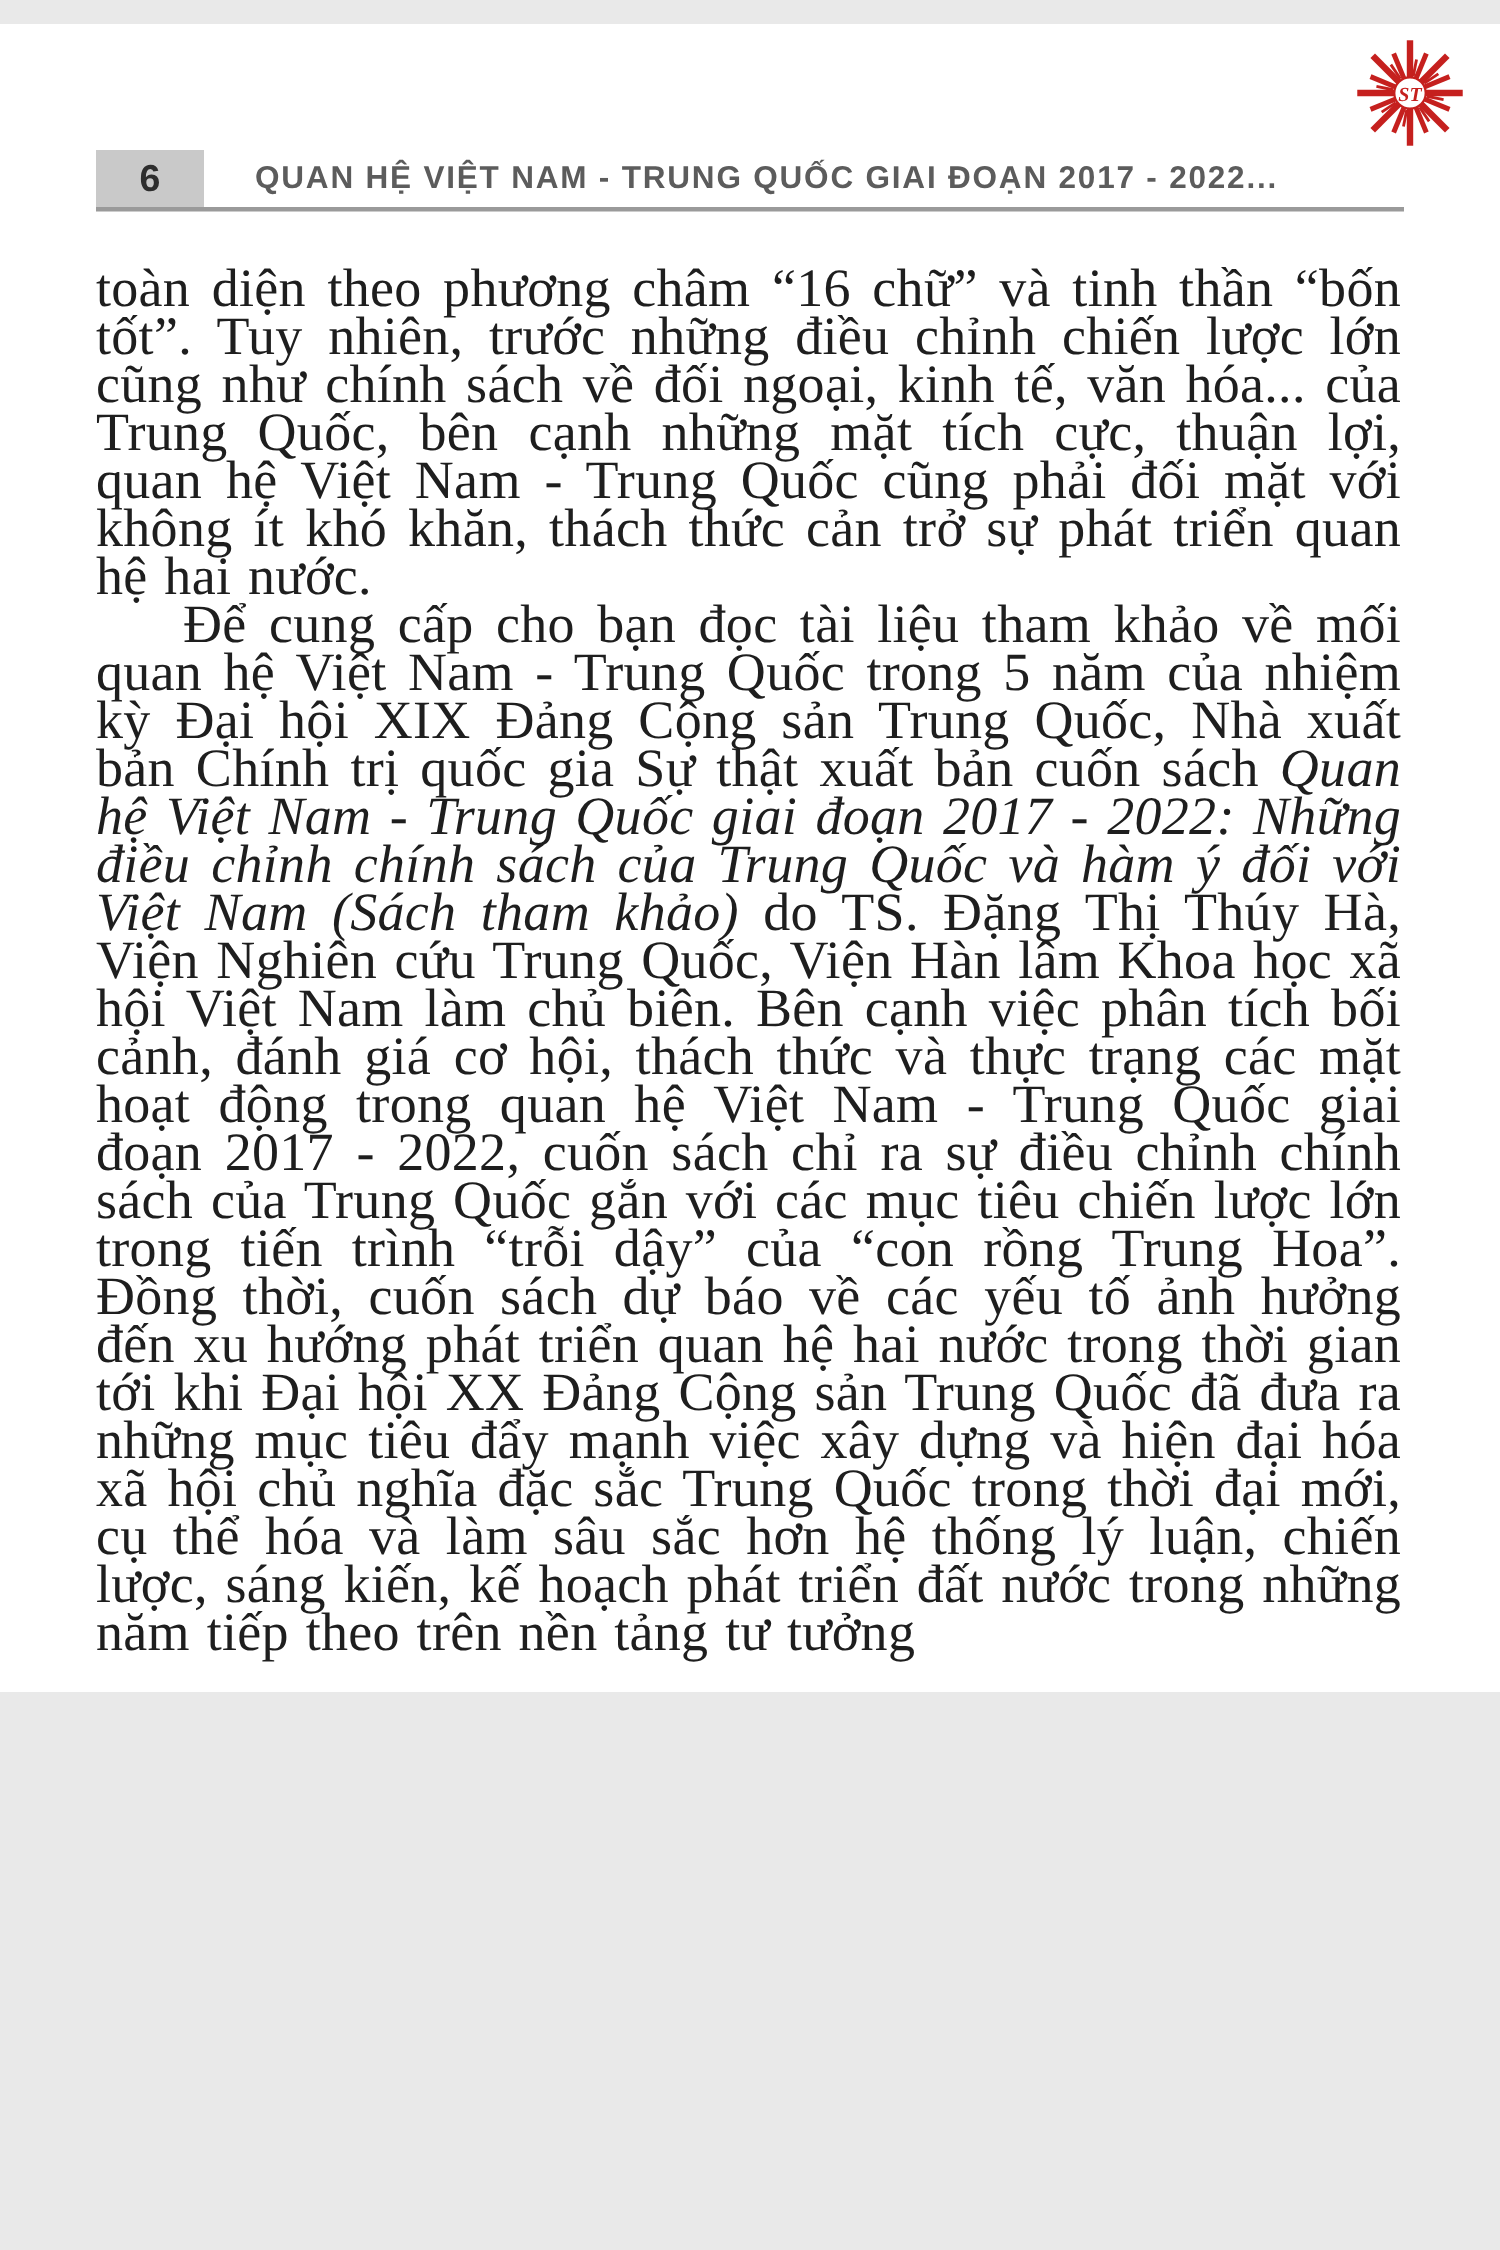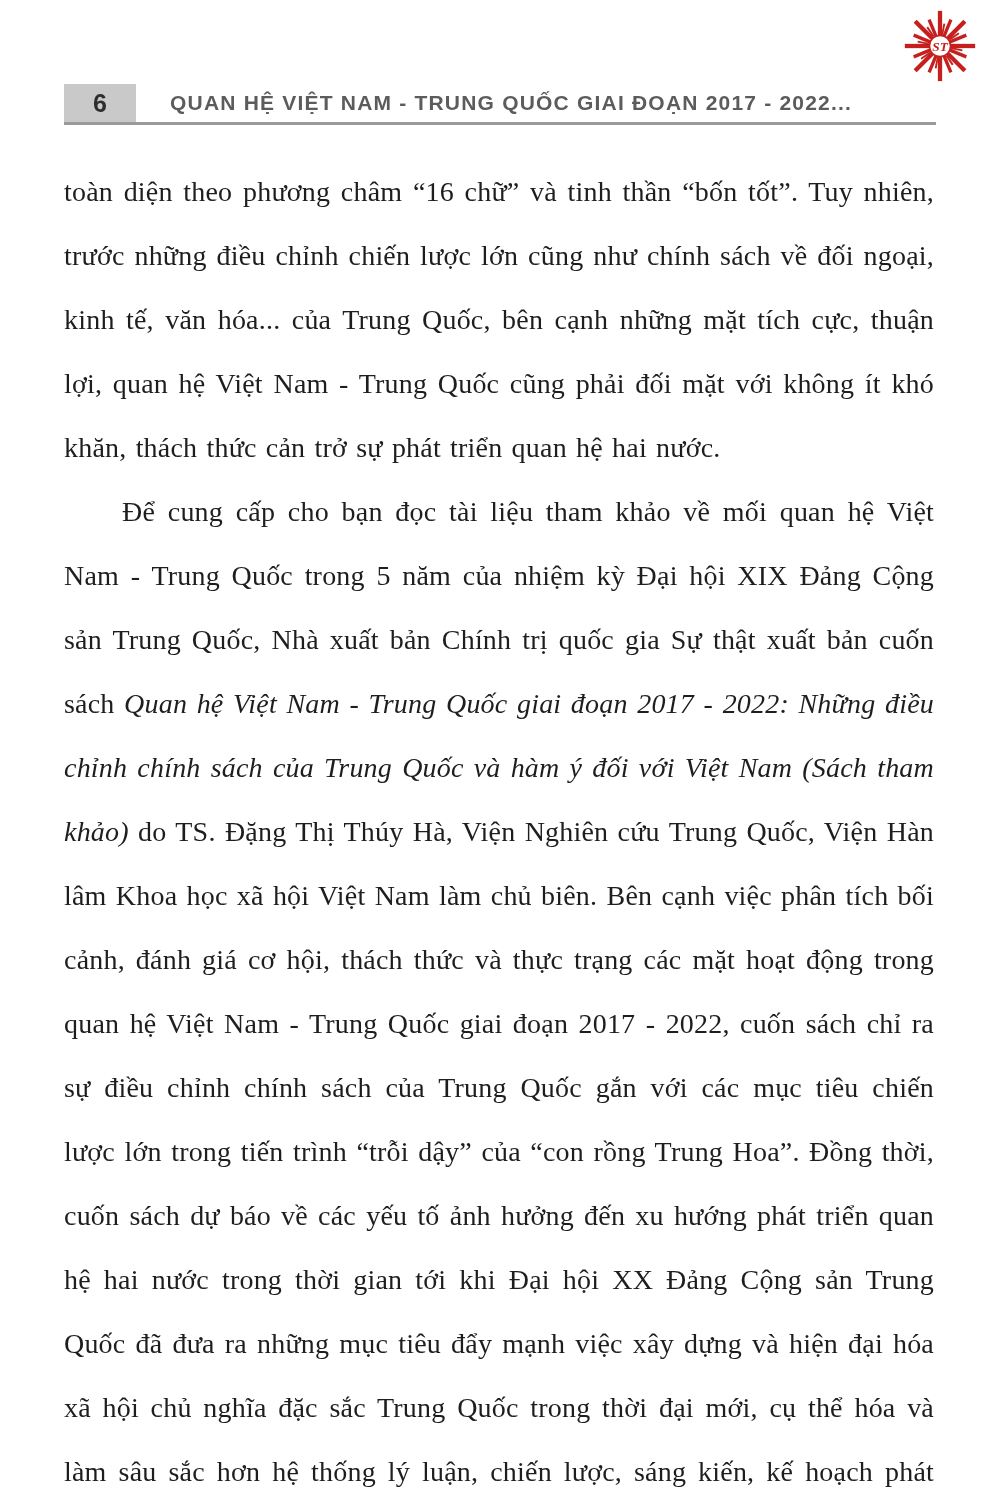--- a/index.html
+++ b/index.html
@@ -1,20 +1,20 @@
 <!DOCTYPE html>
 <html lang="vi"><head>
 <meta charset="utf-8">
 <style>
   html, body { margin: 0; padding: 0; background: #e9e9e9; }
   .page {
     position: relative;
     width: 1000px;
-    height: 1500px;
-    margin: 0 auto;
+    height: 1112px;
+    margin: 16px auto;
     background: #ffffff;
     overflow: hidden;
     font-family: "Liberation Serif", serif;
     color: #1e1e1e;
   }
 
   
   .logo {
     position: absolute;
     top: 6px;
@@ -61,22 +61,22 @@
 
   
   .body-text {
     position: absolute;
     top: 160px;
     left: 64px;
     right: 66px;
   }
   .para {
     margin: 0;
-    font-size: 28px;
-    line-height: 64px;
+    font-size: 36px;
+    line-height: 32px;
     text-align: justify;
     letter-spacing: 0.2px;
     word-spacing: 2px;
   }
   .para.indent { text-indent: 58px; }
   .para i { font-style: italic; }
 </style>
 </head>
 <body>
 

